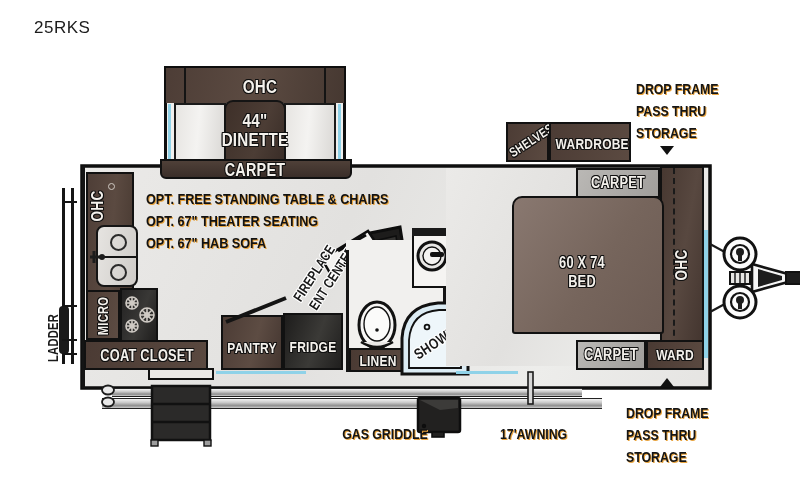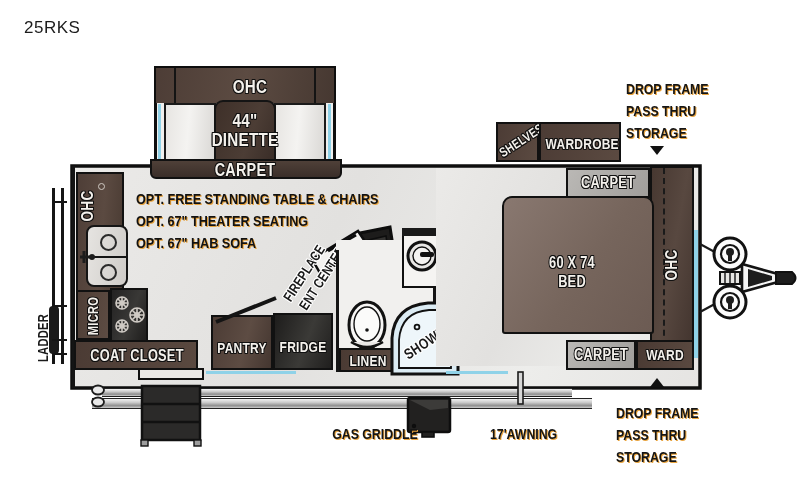--- a/index.html
+++ b/index.html
@@ -1,19 +1,19 @@
 <!DOCTYPE html>
 <html><head>
 <meta charset="utf-8">
 <style>
   html,body{margin:0;padding:0;background:#ffffff;}
   body{width:800px;height:484px;position:relative;overflow:hidden;
        font-family:"Liberation Sans",sans-serif;}
 
-  #stage{position:absolute;left:6px;top:0;width:676px;height:484px;background:#fff;}
+  #stage{position:absolute;left:16px;top:0;width:676px;height:484px;background:#fff;}
 
   .model-no{position:absolute;left:18px;top:18px;font-size:17px;color:#1b1b1b;
             letter-spacing:.5px;font-family:"Liberation Sans",sans-serif;}
 
   
   .lab{position:absolute;color:#f4f1ec;font-family:"Liberation Sans",sans-serif;
        font-weight:bold;letter-spacing:.3px;white-space:nowrap;
        transform:scaleX(.80);transform-origin:center center;
        text-shadow:-1px 0 #111,1px 0 #111,0 -1px #111,0 1px #111,
                    -1px -1px #111,1px -1px #111,-1px 1px #111,1px 1px #111;

